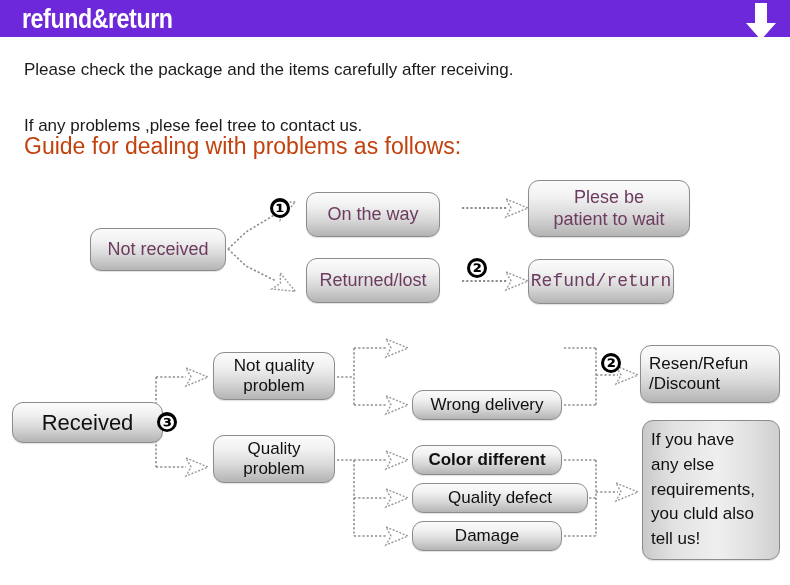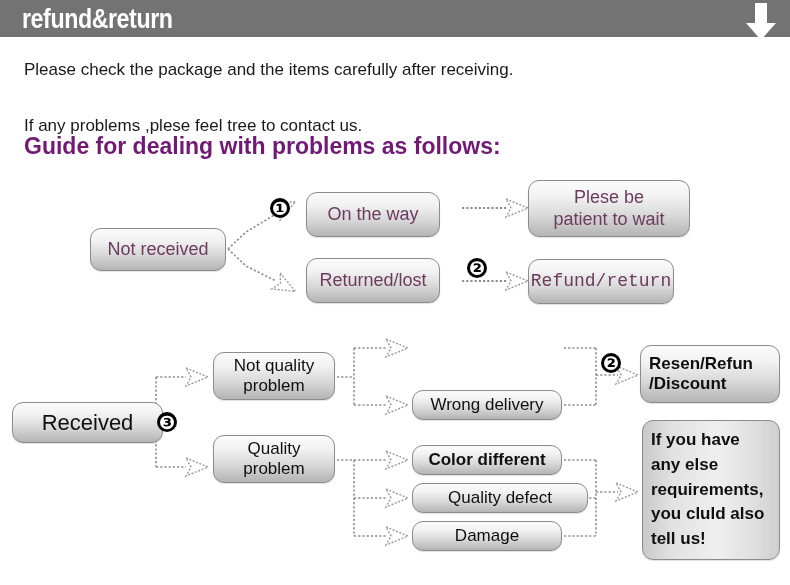--- a/index.html
+++ b/index.html
@@ -9,21 +9,21 @@
     background:#ffffff;
     font-family:"Liberation Sans","DejaVu Sans",sans-serif;
     overflow:hidden;
     position:relative;
   }
   .page{position:relative;width:790px;height:585px;overflow:hidden;}
 
   
   .header-bar{
     position:absolute;left:0;top:0;width:790px;height:37px;
-    background:#737373;
+    background:#6d28d9;
   }
   .header-title{
     position:absolute;left:22px;top:4px;
     color:#ffffff;
     font-family:"Liberation Sans Narrow","Liberation Sans","DejaVu Sans Condensed",sans-serif;
     font-weight:bold;
     font-size:27px;
     letter-spacing:-0.5px;
     transform:scaleX(0.86);
     transform-origin:left center;
@@ -36,42 +36,42 @@
 
   
   .intro{
     position:absolute;left:24px;
     color:#1a1a1a;font-size:17px;white-space:nowrap;
   }
   .intro.l1{top:60px;}
   .intro.l2{top:96px;margin-top:20px;}
   .guide{
     position:absolute;left:24px;top:133px;
-    color:#701a75;font-size:23px;font-weight:bold;white-space:nowrap;
+    color:#c2410c;font-size:23px;font-weight:normal;white-space:nowrap;
   }
 
   
   .fbox{
     position:absolute;
     box-sizing:border-box;
     border:1px solid #8c8c8c;
     border-radius:11px;
     background:linear-gradient(to bottom,#fbfbfb 0%,#f2f2f2 28%,#d9d9d9 62%,#b4b4b4 100%);
     display:flex;
     align-items:center;
     justify-content:center;
     text-align:center;
     line-height:1.18;
     box-shadow:0 1px 1px rgba(0,0,0,0.12);
   }
   .fbox span{display:block;padding:0 6px;}
   .fbox.purple{color:#6c3b5f;}
   .fbox.black{color:#101010;}
   .fbox.left{justify-content:flex-start;text-align:left;}
-  .fbox.left span{padding-left:8px;font-weight:bold;}
+  .fbox.left span{padding-left:8px;}
 
   
   .fbox.vert{
     background:linear-gradient(to right,#c9c9c9 0%,#e2e2e2 22%,#efefef 55%,#e0e0e0 80%,#cfcfcf 100%);
   }
 
   
   .badge{
     position:absolute;
     width:20px;height:20px;border-radius:50%;

